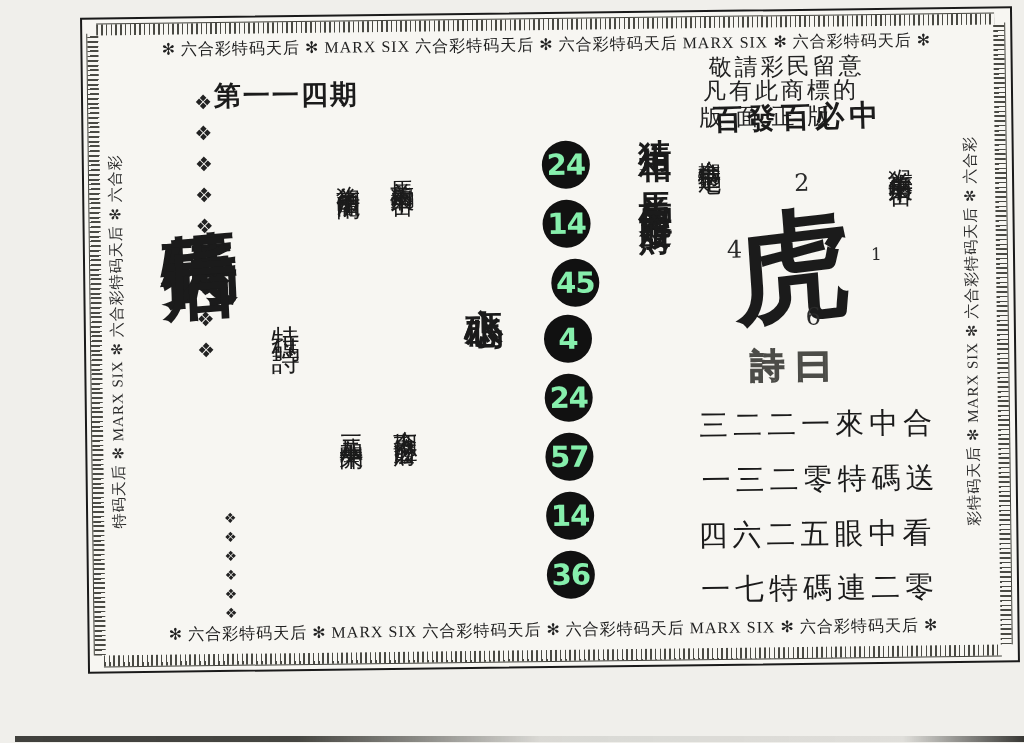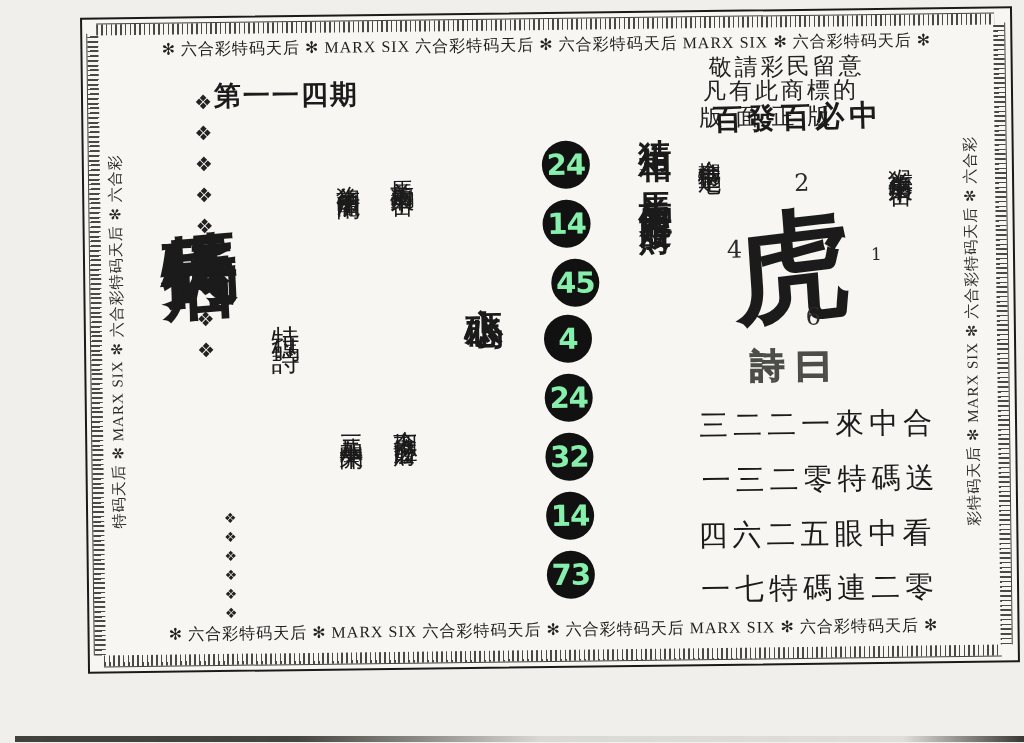--- a/index.html
+++ b/index.html
@@ -129,27 +129,27 @@
   <div class="abs ball" style="left:458px;top:245px;margin-left:8px;">
       <span>45</span>
     </div>
   <div class="abs ball" style="left:458px;top:301px;">
       <span>4</span>
     </div>
   <div class="abs ball" style="left:458px;top:360px;">
       <span>24</span>
     </div>
   <div class="abs ball" style="left:458px;top:419px;">
-      <span>32</span>
+      <span>57</span>
     </div>
   <div class="abs ball" style="left:458px;top:478px;">
       <span>14</span>
     </div>
   <div class="abs ball" style="left:458px;top:537px;">
-      <span>73</span>
+      <span>36</span>
     </div>
 
   <div class="abs v guess" style="left:548px;top:100px;">猜生相：馬前牛尾定發財</div>
   <div class="abs v speccol" style="left:610px;top:130px;">今期特碼定三七</div>
 
   <div class="abs notice" style="left:626px;top:44px;">敬請彩民留意</div>
   <div class="abs notice" style="left:620px;top:68px;">凡有此商標的</div>
   <div class="abs notice" style="left:616px;top:94px;letter-spacing:13px;">版面正版</div>
   <div class="abs notice-bold" style="left:630px;top:87px;">百發百必中</div>
 

